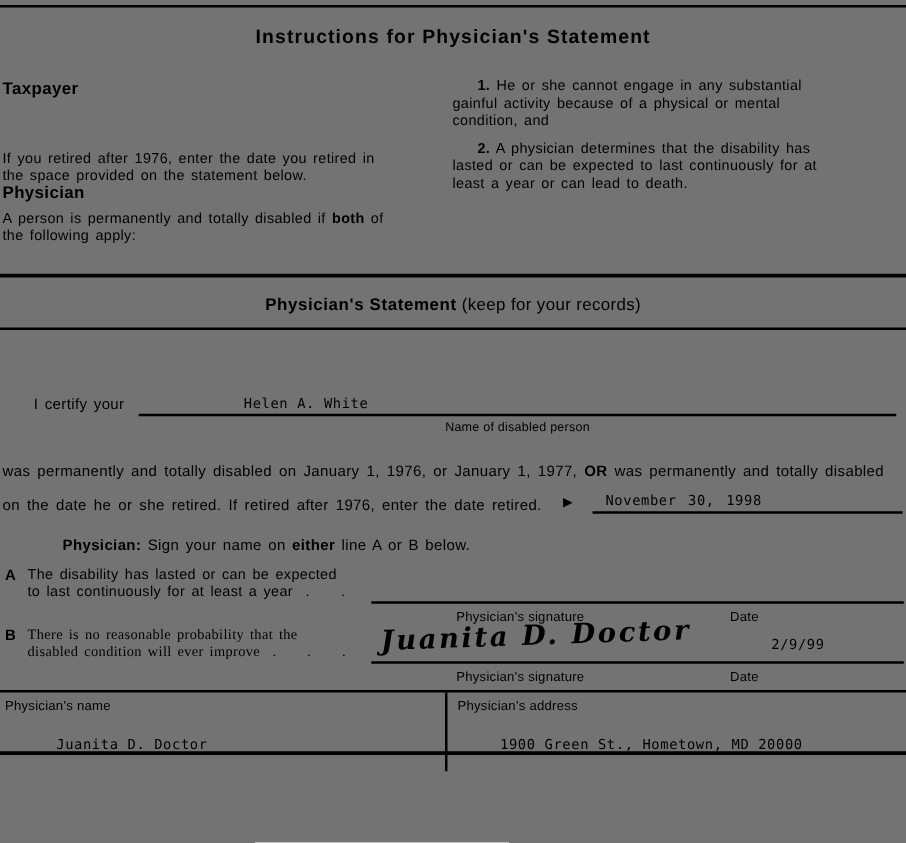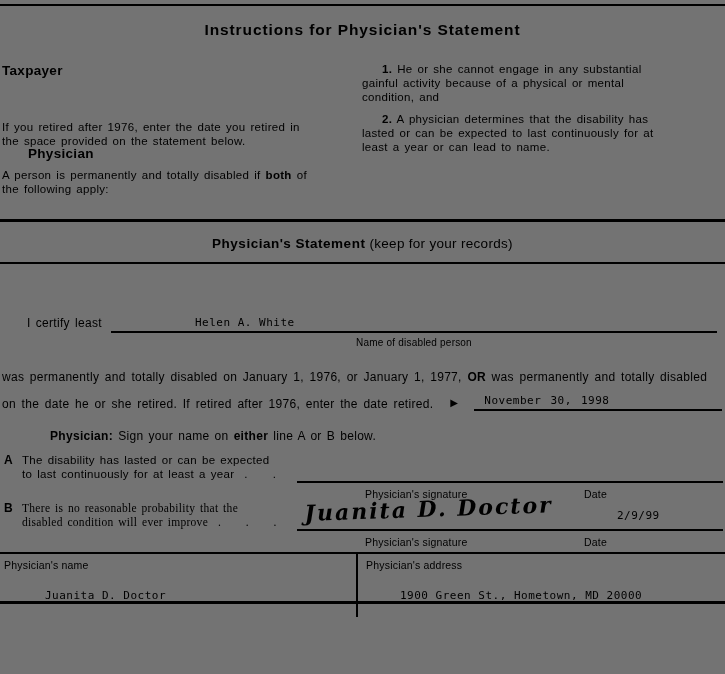--- a/index.html
+++ b/index.html
@@ -48,42 +48,42 @@
 
   <div class="rule" style="left:0; top:4px; width:725px; height:2px;"></div>
   <div class="title">Instructions for Physician's Statement</div>
 
   <div class="h2" style="left:2px; top:63px;">Taxpayer</div>
   <div class="body" style="left:2px; top:88px; width:356px;margin-top:32px;">
     <div class="nowrap">If you retired after 1976, enter the date you retired in</div>
     <div class="nowrap">the space provided on the statement below.</div>
   </div>
 
-  <div class="h2" style="left:2px; top:146px;margin-left:26px;">Physician</div>
+  <div class="h2" style="left:2px; top:146px;">Physician</div>
   <div class="body" style="left:2px; top:168px; width:358px;">
     <div class="nowrap"><span>A person is permanently and totally disabled if </span><b>both</b><span> of</span></div>
     <div class="nowrap">the following apply:</div>
   </div>
 
   <div class="body" style="left:362px; top:62px; width:362px;">
     <div class="nowrap indent1"><b>1.</b><span> He or she cannot engage in any substantial</span></div>
     <div class="nowrap">gainful activity because of a physical or mental</div>
     <div class="nowrap">condition, and</div>
   </div>
   <div class="body" style="left:362px; top:112px; width:362px;">
     <div class="nowrap indent1"><b>2.</b><span> A physician determines that the disability has</span></div>
     <div class="nowrap">lasted or can be expected to last continuously for at</div>
-    <div class="nowrap">least a year or can lead to name.</div>
+    <div class="nowrap">least a year or can lead to death.</div>
   </div>
 
   <div class="rule" style="left:0; top:219px; width:725px; height:3px;"></div>
   <div class="stmt-head"><b>Physician's Statement</b><span> (keep for your records)</span></div>
   <div class="rule" style="left:0; top:262px; width:725px; height:2px;"></div>
 
-  <div class="body big" style="left:27px; top:316px;">I certify least</div>
+  <div class="body big" style="left:27px; top:316px;">I certify your</div>
   <div class="fieldline" style="left:111px; top:310px; width:606px; height:21px;">
     <span class="hand absr" style="left:84px; bottom:2px;">Helen A. White</span>
   </div>
   <div class="cap" style="left:111px; top:337px; width:606px; text-align:center;">Name of disabled person</div>
 
   <div class="body big nowrap" style="left:2px; top:370px; width:722px; word-spacing:2px;"><span>was permanently and totally disabled on January 1, 1976, or January 1, 1977, </span><b>OR</b><span> was permanently and totally disabled</span></div>
 
   <div class="flexrow body big" style="left:2px; top:393px; width:720px; height:18px; word-spacing:2px;">
     <span class="nowrap">on the date he or she retired. If retired after 1976, enter the date retired.</span>
     <span class="arrow">▶</span>

